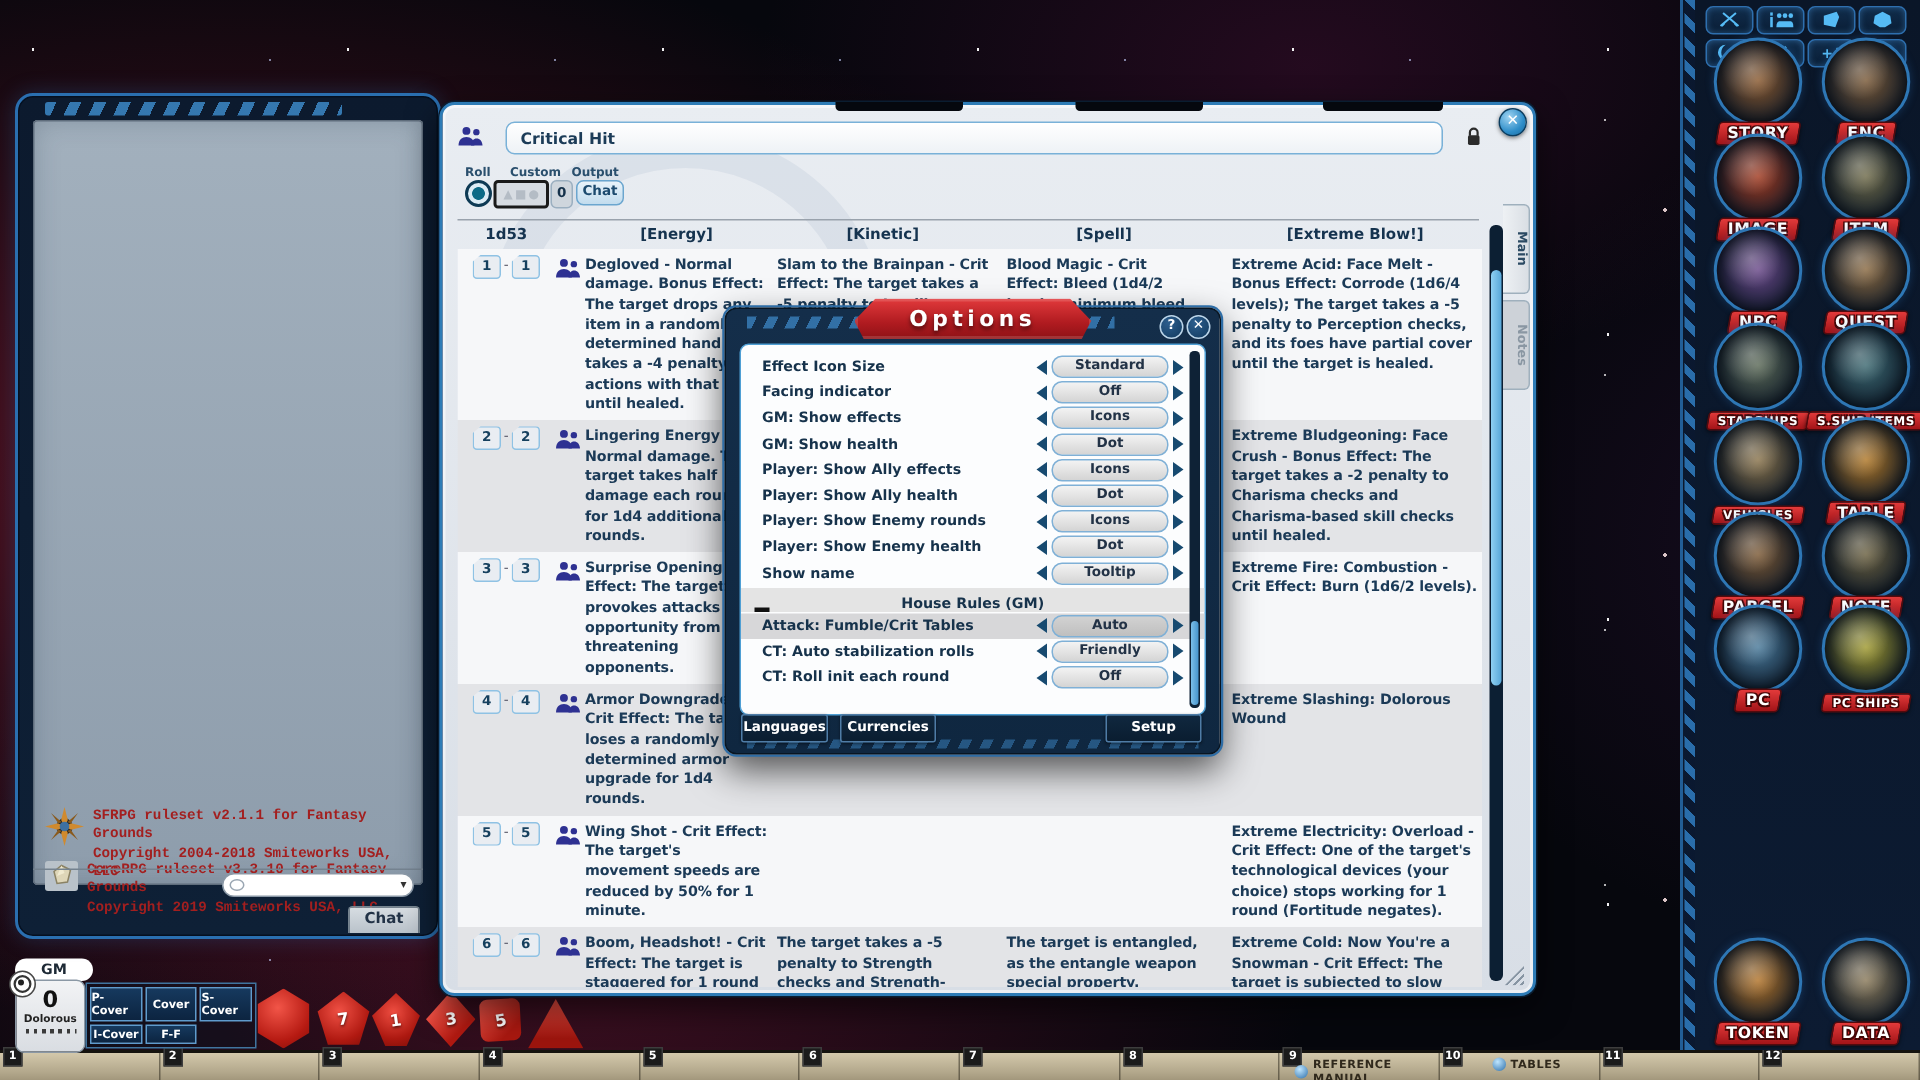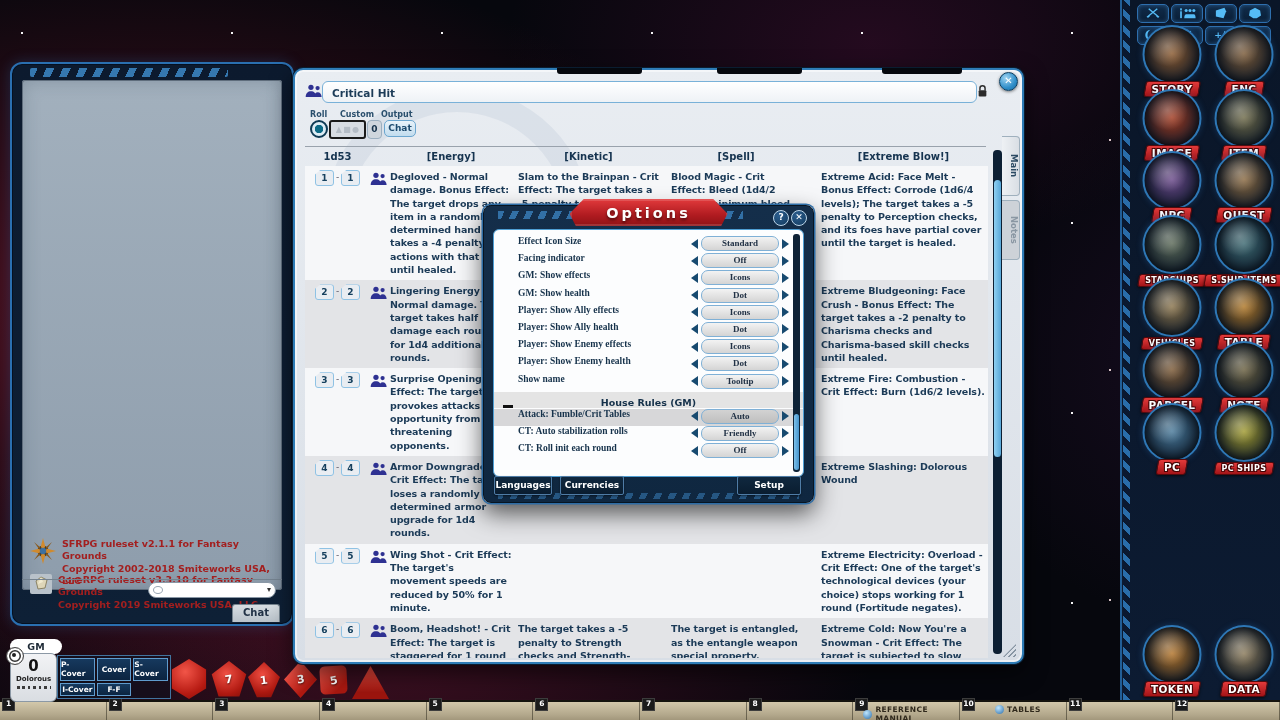--- a/index.html
+++ b/index.html
@@ -49,21 +49,21 @@
 
   
   .chatwin{position:absolute;left:10px;top:62px;width:280px;height:560px;z-index:10;
     background:linear-gradient(180deg,#0c1a2e,#0e2036);border:2px solid #2a6fb0;border-radius:12px;
     box-shadow:0 0 14px rgba(40,110,180,.3),inset 0 0 0 1px #051020;}
   .chatwin::before{content:"";position:absolute;left:18px;right:64px;top:4px;height:9px;border-radius:2px;
     background:repeating-linear-gradient(115deg,#3f8fd0 0 7px,transparent 7px 15px);opacity:.8;}
   .chat-inner{position:absolute;left:10px;top:16px;right:10px;bottom:34px;border-radius:3px;
     background:linear-gradient(180deg,#a2b0bd,#8e9dac);
     box-shadow:inset 0 0 0 1px #5f6d7c,inset 0 0 18px rgba(40,60,80,.25);}
-  .notice{position:absolute;left:8px;display:flex;gap:6px;align-items:flex-start;}
+  .notice{position:absolute;left:8px;display:flex;gap:6px;align-items:flex-start;font-family:Liberation Mono, monospace;}
   .notice .nt{color:#a31f1f;font-weight:bold;font-size:9.5px;line-height:1.3;}
   .chat-div{position:absolute;left:10px;right:10px;bottom:44px;height:1px;background:#74828f;}
   .chat-input{position:absolute;right:16px;bottom:26px;width:118px;height:14px;background:#fff;border:1px solid #8a98a6;
     border-radius:8px;display:flex;align-items:center;justify-content:space-between;padding:0 4px;}
   .ci-bubble{width:8px;height:6px;border:1px solid #9aa6b2;border-radius:50%;}
   .ci-caret{font-size:8px;color:#333;line-height:8px;}
   .chat-tab{position:absolute;right:12px;bottom:2px;width:46px;height:17px;background:linear-gradient(#d7dde2,#b9c2ca);
     border:1px solid #76848f;border-bottom:none;border-radius:3px 3px 0 0;text-align:center;
     font-size:10px;font-weight:bold;color:#223246;line-height:16px;}
   .gm-pill{position:absolute;left:10px;top:639px;width:52px;height:15px;background:#fff;border-radius:8px;z-index:8;
@@ -102,21 +102,21 @@
   
   .twin{position:absolute;left:293px;top:68px;width:727px;height:592px;z-index:20;border-radius:10px;
     background:linear-gradient(180deg,#e9edf2,#d8dee6);border:2px solid #2e7cb6;
     box-shadow:0 0 0 1px #0a1d30,0 8px 22px rgba(0,0,0,.6),inset 0 0 0 2px rgba(255,255,255,.5);}
   .twin::before{content:"";position:absolute;left:28px;top:18px;width:220px;height:220px;border-radius:50%;
     border:24px solid rgba(150,165,190,.16);}
   .notch{position:absolute;top:-2px;height:6px;background:#05080e;border-radius:0 0 3px 3px;}
   .tw-close{position:absolute;top:2px;right:4px;width:17px;height:17px;border-radius:50%;cursor:default;z-index:5;
     background:radial-gradient(circle at 35% 30%,#9fd4f2,#2f8ec9 60%,#196a9e);border:1px solid #0b3c5e;
     color:#fff;font-size:10px;font-weight:bold;text-align:center;line-height:16px;box-shadow:0 1px 3px rgba(0,0,0,.5);}
-  .tw-titlebar{position:absolute;left:10px;top:10px;right:34px;height:24px;display:flex;align-items:center;gap:0;}
+  .tw-titlebar{position:absolute;left:10px;top:10px;right:34px;height:24px;display:flex;align-items:center;gap:15px;}
   .tw-title{flex:1;height:22px;background:linear-gradient(#fff,#eef2f6);border:1.5px solid #79b1d8;border-radius:6px;
     font-size:10.5px;font-weight:bold;color:#1c3c58;line-height:22px;padding:0 9px;box-sizing:border-box;}
   .tw-controls{position:absolute;left:303px-…;}
   .tw-controls{position:absolute;left:12px;top:40px;height:34px;width:300px;font-size:8px;font-weight:bold;color:#2a4f6d;}
   .tw-controls .lab{position:absolute;top:0;}
   .lab-roll{left:3px;} .lab-custom{left:33px;} .lab-out{left:74px;}
   .radio{position:absolute;left:3px;top:10px;width:14px;height:14px;border-radius:50%;border:2px solid #0e3a54;
     background:radial-gradient(circle,#0c6a86 0 4px,#dcecf5 4.5px);}
   .custombox{position:absolute;left:22px;top:10px;width:33px;height:15px;border:2px solid #1a1a1a;border-radius:3px;
     background:#d7dce2;display:flex;align-items:center;justify-content:center;gap:1.5px;color:#b4bcc5;font-size:8px;line-height:8px;}
@@ -166,21 +166,21 @@
     background:linear-gradient(180deg,#e23a3c,#b01b20 60%,#8f1216);
     clip-path:polygon(9% 0,91% 0,100% 55%,96% 100%,4% 100%,0 55%);
     display:flex;align-items:center;justify-content:center;color:#fff;font-size:14.5px;font-weight:bold;
     letter-spacing:3px;text-shadow:0 2px 3px rgba(0,0,0,.55);box-shadow:inset 0 0 0 2px rgba(255,255,255,.14);}
   .ohelp,.oclose{position:absolute;top:4px;width:14px;height:14px;border-radius:50%;z-index:4;
     background:radial-gradient(circle at 35% 30%,#2c5e8e,#123a5e);border:1.5px solid #bcd6ea;color:#fff;
     font-size:9px;font-weight:bold;text-align:center;line-height:13px;box-sizing:content-box;}
   .ohelp{right:24px;} .oclose{right:6px;}
   .olist{position:absolute;left:9px;right:9px;top:23px;height:248px;background:#fcfdfe;border:1.5px solid #4f9fd4;
     border-radius:6px;padding-top:6px;box-sizing:border-box;overflow:hidden;}
-  .orow{display:flex;align-items:flex-start;height:17.2px;padding:0 14px 0 24px;font-family:Liberation Serif, serif;}
+  .orow{display:flex;align-items:center;height:17.2px;padding:0 14px 0 14px;}
   .orow.hl{background:#d7d7d9;}
   .olabel{font-size:9.5px;font-weight:bold;color:#16324b;}
   .stepper{margin-left:auto;display:flex;align-items:center;gap:3px;}
   .arrL{width:0;height:0;border:5px solid transparent;border-left:none;border-right:7px solid #174a70;}
   .arrR{width:0;height:0;border:5px solid transparent;border-right:none;border-left:7px solid #174a70;}
   .pill{width:76px;height:13px;background:linear-gradient(180deg,#f3f3f3,#d4d4d4);border:1px solid #7fb0d6;
     border-radius:7px;font-size:9px;font-weight:bold;color:#223246;text-align:center;line-height:13px;}
   .hl .pill{background:linear-gradient(180deg,#d2d2d2,#bfbfbf);}
   .osection{position:relative;display:flex;align-items:flex-end;height:16px;background:#e4e4e4;margin:1px 0;}
   .ominus{position:absolute;left:9px;width:10px;height:3px;background:#111;}
@@ -408,21 +408,21 @@
                 <path d="M0 13l8.6-2.2L13 13l-4.4 2.2z"></path>
                 <path d="M26 13l-8.6-2.2L13 13l4.4 2.2z"></path>
               </g>
               <g fill="#8a5a1c">
                 <path d="M4 4l7 6-2 1zM22 4l-7 6 2 1zM4 22l7-6-2-1zM22 22l-7-6 2-1z"></path>
               </g>
               <circle cx="13" cy="13" r="3.2" fill="#3e70a0"></circle>
             </svg></span>
         <div class="nt">
           <div>SFRPG ruleset v2.1.1 for Fantasy Grounds</div>
-          <div>Copyright 2002-2018 Smiteworks USA, LLC</div>
+          <div>Copyright 2004-2018 Smiteworks USA, LLC</div>
         </div>
       </div>
       <div class="notice" style="top:494px;">
         <span id="ic-gem"><svg width="22" height="20" viewBox="0 0 22 20">
               <rect width="22" height="20" rx="2" fill="#b9c2ca"></rect>
               <path d="M6 7l5-4 6 3-2 8-7 1z" fill="#ded6b8" stroke="#8a8264"></path>
               <path d="M11 3l2 5-5 2z" fill="#f0ead0"></path>
             </svg></span>
         <div class="nt">
           <div>CoreRPG ruleset v3.3.10 for Fantasy Grounds</div>
@@ -657,21 +657,21 @@
         </div>
         <div class="orow">
           <span class="olabel">Player: Show Ally health</span>
           <span class="stepper">
             <span class="arrL"></span>
             <span class="pill">Dot</span>
             <span class="arrR"></span>
           </span>
         </div>
         <div class="orow">
-          <span class="olabel">Player: Show Enemy effects</span>
+          <span class="olabel">Player: Show Enemy rounds</span>
           <span class="stepper">
             <span class="arrL"></span>
             <span class="pill">Icons</span>
             <span class="arrR"></span>
           </span>
         </div>
         <div class="orow">
           <span class="olabel">Player: Show Enemy health</span>
           <span class="stepper">
             <span class="arrL"></span>

